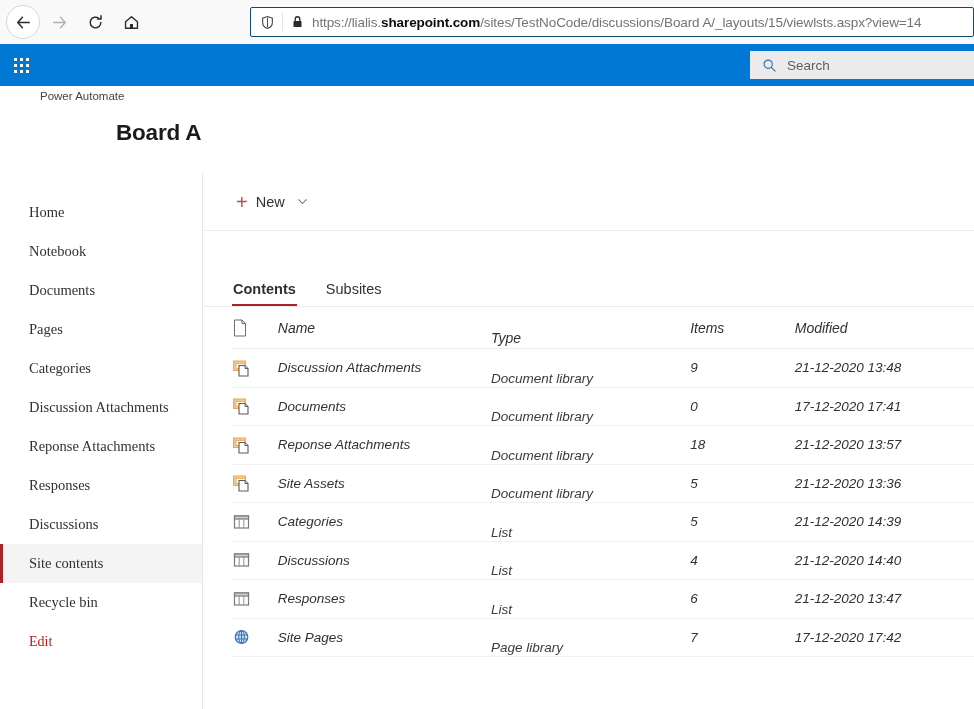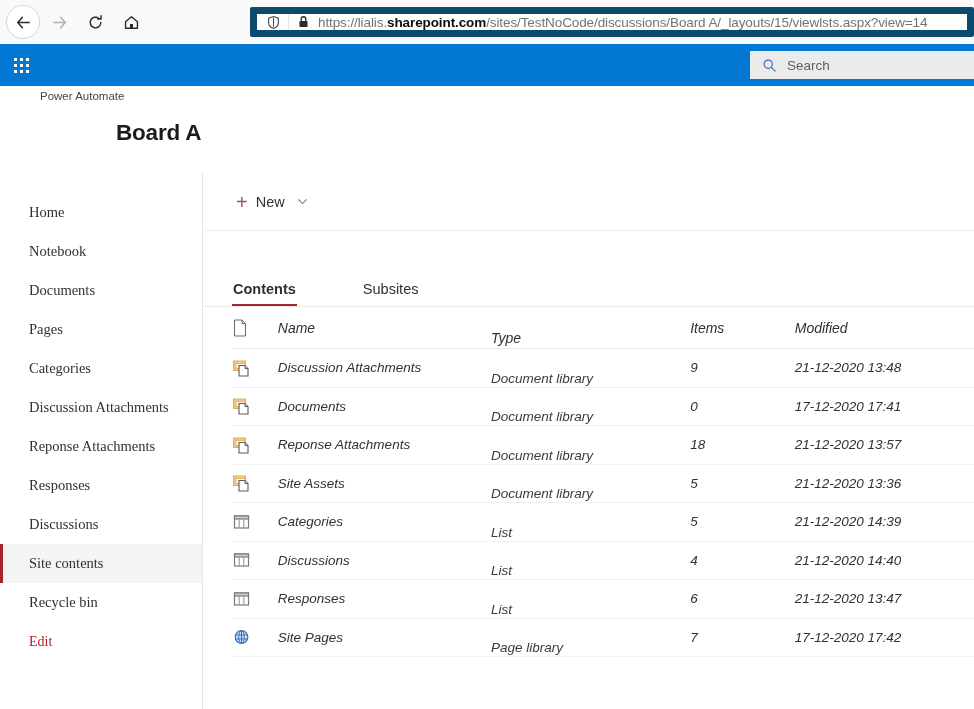--- a/index.html
+++ b/index.html
@@ -22,21 +22,21 @@
     width: 34px; height: 34px;
     display: flex; align-items: center; justify-content: center;
     border-radius: 50%;
   }
   .nav-btn.active-ring { border: 1px solid #d7d7db; background: #fff; }
   .nav-btn svg { display: block; }
   .urlbar-wrap { flex: 1; display: flex; justify-content: flex-end; padding-right: 0; }
   .urlbar {
     height: 30px; width: 724px;
     background: #ffffff;
-    border: 7px solid #0c4a6e;
+    border: 1px solid #0c4a6e;
     border-radius: 2px;
     display: flex; align-items: center;
     padding: 0 6px;
     overflow: hidden;
   }
   .urlbar .shield { padding: 0 7px 0 3px; display:flex; align-items:center; }
   .urlbar .divider { width: 1px; height: 18px; background: #e3e3e5; }
   .urlbar .lock { padding: 0 8px; display:flex; align-items:center; }
   .url-text {
     font-size: 13.5px; color: #737373; white-space: nowrap;
@@ -134,21 +134,20 @@
   }
   .new-plus { font-size: 20px; color: #b05050; line-height: 1; font-weight: 300; }
   .new-label { font-size: 14.5px; color: #323130; }
   .new-chev { margin-left: 4px; display:flex; align-items:center; }
 
   .tabs {
     display: flex; align-items: flex-end;
     height: 76px;
     padding-left: 28px;
     border-bottom: 1px solid #eaeaea;
-    gap: 37px;
   }
   .tab {
     font-size: 14.5px; color: #323130;
     padding: 0 1px 9px 1px;
     margin-right: 28px;
     position: relative;
   }
   .tab.active { font-weight: 600; }
   .tab.active::after {
     content: ""; position: absolute; left: 0; bottom: 0;

